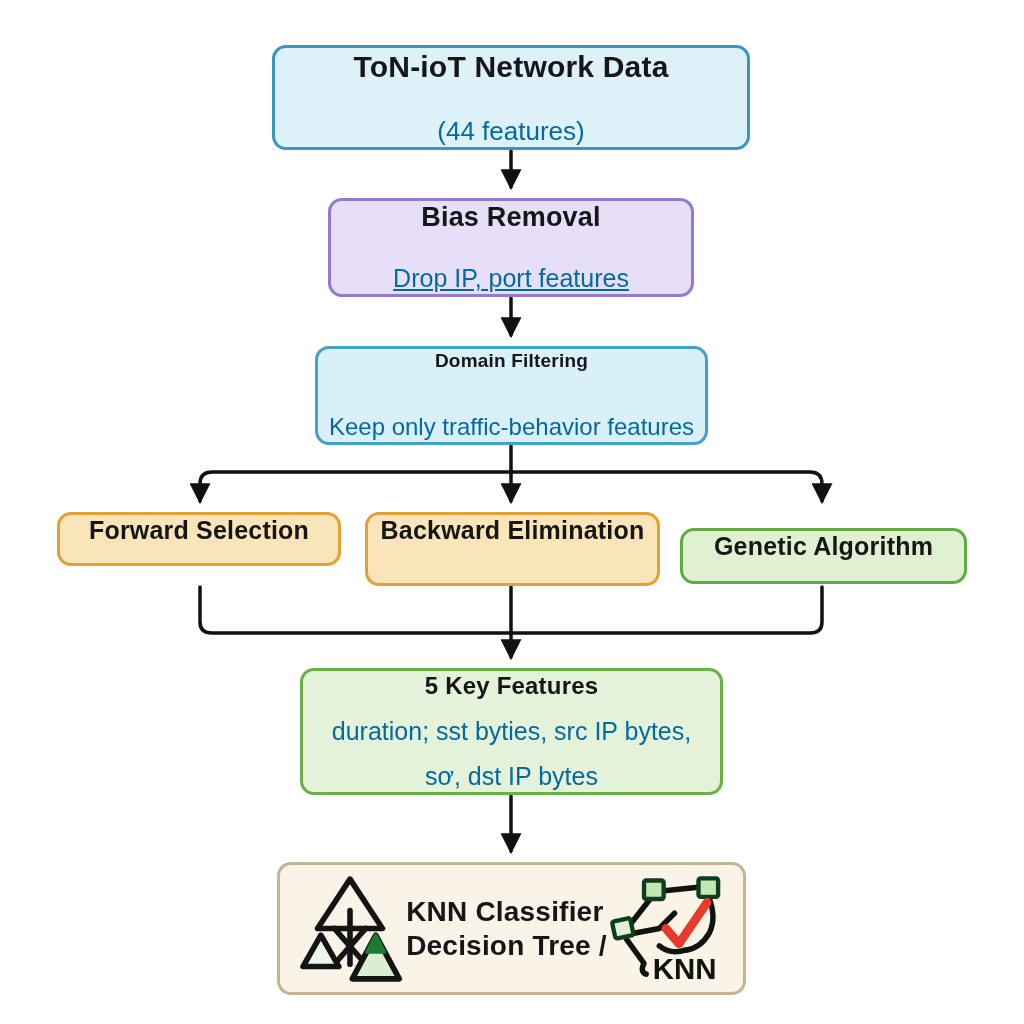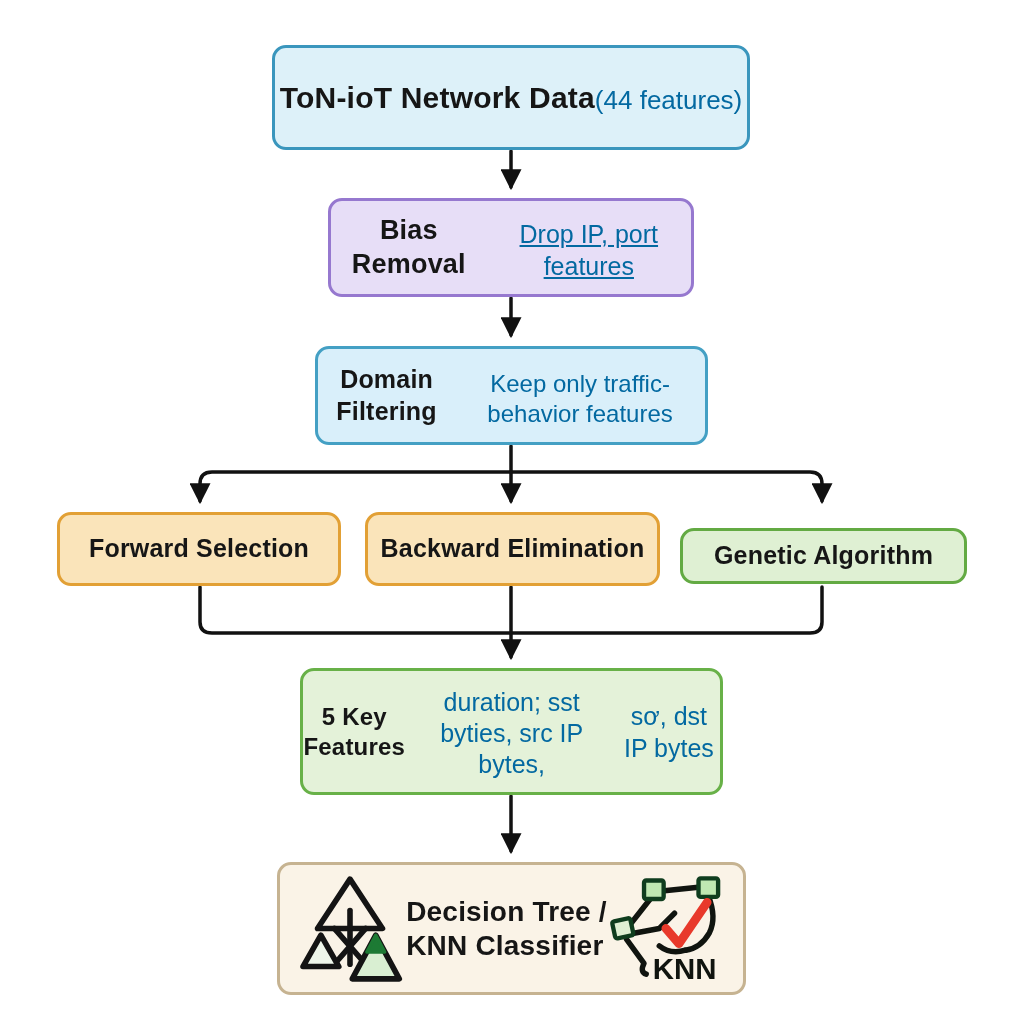--- a/index.html
+++ b/index.html
@@ -20,23 +20,23 @@
     left: 0; top: 0;
     width: 1024px; height: 1024px;
     z-index: 1;
   }
   .node {
     position: absolute;
     z-index: 2;
     border-radius: 14px;
     border: 3px solid;
     display: flex;
-    flex-direction: row;
+    flex-direction: column;
     align-items: center;
-    justify-content: center;
+    justify-content: space-between;
     text-align: center;
     box-sizing: border-box;
     line-height: 1.25;
   }
   .node .title {
     font-weight: 700;
     color: #161616;
     letter-spacing: 0.2px;
   }
   .node .subtitle {
@@ -55,24 +55,24 @@
   
   #node-dataset   { left: 272px; top: 45px;  width: 478px; height: 105px; }
   #node-dataset .title { font-size: 30px; }
   #node-dataset .subtitle { font-size: 26px; }
 
   #node-bias      { left: 328px; top: 198px; width: 366px; height: 99px; }
   #node-bias .title { font-size: 27px; }
   #node-bias .subtitle { font-size: 25px; text-decoration: underline; }
 
   #node-domain    { left: 315px; top: 346px; width: 393px; height: 99px; }
-  #node-domain .title { font-size: 25px; }
+  #node-domain .title { font-size: 19px; }
   #node-domain .subtitle { font-size: 24px; }
 
-  #node-forward   { left: 57px;  top: 512px; width: 284px; height: 74px; }
+  #node-forward   { left: 57px;  top: 512px; width: 284px; height: 54px; }
   #node-backward  { left: 365px; top: 512px; width: 295px; height: 74px; }
   #node-genetic   { left: 680px; top: 528px; width: 287px; height: 56px; }
   #node-forward .title, #node-backward .title, #node-genetic .title { font-size: 25px; }
 
   #node-features  { left: 300px; top: 668px; width: 423px; height: 127px; }
   #node-features .title { font-size: 24px; }
   #node-features .subtitle { font-size: 25px; margin-top: 4px; }
 
   #node-classifier {
     left: 277px; top: 862px; width: 469px; height: 133px;
@@ -158,22 +158,22 @@
         <path d="M50 36 V 84"></path>
         <path d="M36 52 L64 84"></path>
         <path d="M64 52 L36 84"></path>
         <path d="M24 58 L40 86 L8 86 Z" fill="#eef6ea"></path>
         <path d="M73 58 L94 97 L52 97 Z" fill="#d9efd2"></path>
         <path d="M73 58 L81 73 L65 73 Z" fill="#1d7a34" stroke="#1d7a34" stroke-width="3"></path>
       </svg>
     </div>
 
     <div class="text-col">
+      <div class="title">KNN Classifier</div>
       <div class="title">Decision Tree /</div>
-      <div class="title">KNN Classifier</div>
     </div>
 
     <div class="icon-box">
       <svg width="122" height="118" viewBox="0 0 112 105" xmlns="http://www.w3.org/2000/svg" fill="none">
         <g stroke="#10140f" stroke-width="5" stroke-linecap="round" stroke-linejoin="round">
           <path d="M16 55 L42 22"></path>
           <path d="M46 18 L86 14"></path>
           <path d="M93 22 Q101 42 94 56 Q86 70 72 72"></path>
           <path d="M72 72 Q58 76 48 68"></path>
           <path d="M16 58 L48 52 L62 38"></path>

